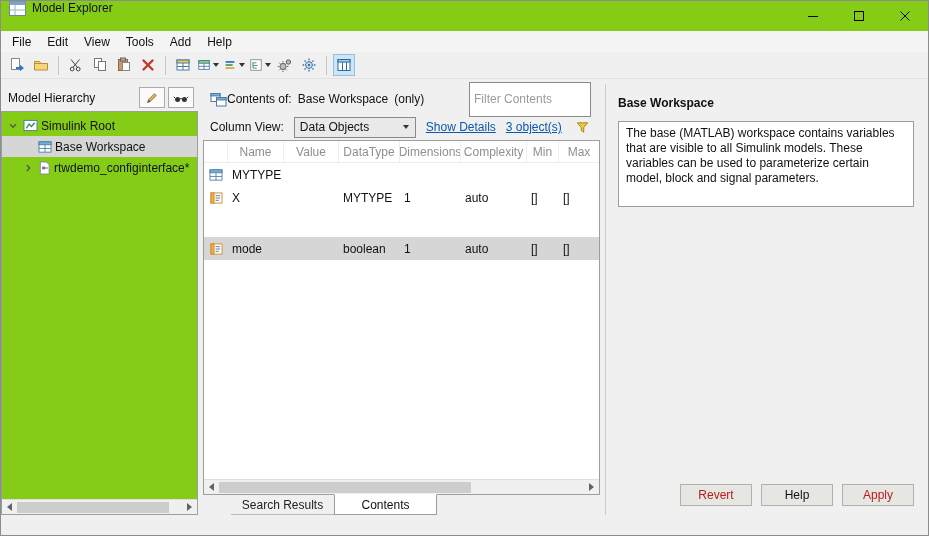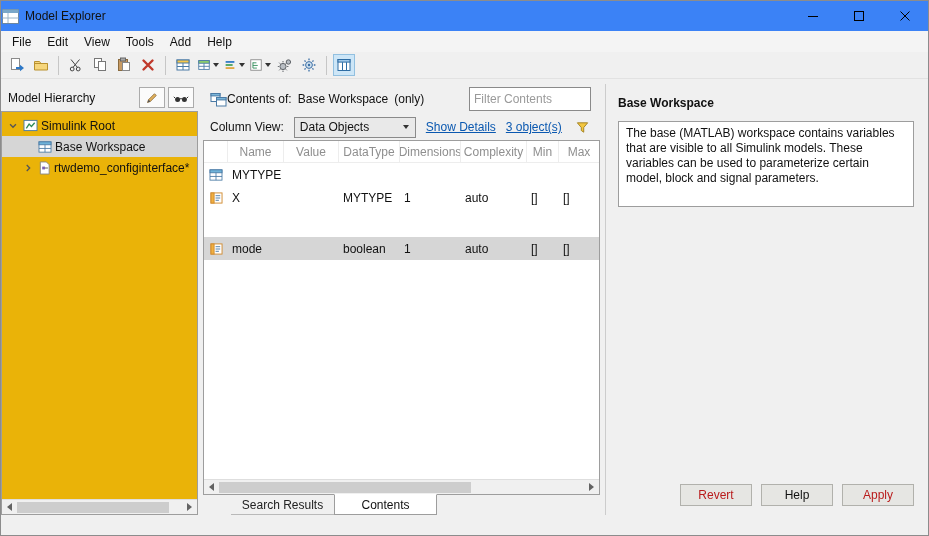--- a/index.html
+++ b/index.html
@@ -1,21 +1,21 @@
 <!DOCTYPE html>
 <html><head>
 <meta charset="utf-8">
 <style>
   * { margin:0; padding:0; box-sizing:border-box; }
   html,body { width:929px; height:536px; }
   body { font-family:"Liberation Sans", sans-serif; font-size:12px; color:#111; background:#fff; }
   .window { width:929px; height:536px; border:1px solid #8c8c8c; background:#f0f0f0; display:flex; flex-direction:column; overflow:hidden; }
 
   
-  .titlebar { height:30px; background:#3b82f6; display:flex; align-items:center; padding-left:1px; flex:0 0 auto; }
+  .titlebar { height:30px; background:#84cc16; display:flex; padding-left:8px; flex:0 0 auto; }
   .titlebar .title { margin-left:6px; }
   .win-controls { margin-left:auto; display:flex; align-self:stretch; }
   .win-btn { width:46px; display:flex; align-items:center; justify-content:center; }
 
   
   .menubar { height:21px; background:#f4f4f4; display:flex; align-items:center; padding-left:3px; flex:0 0 auto; }
   .menu-item { padding:2px 8px; }
 
   
   .toolbar { height:27px; display:flex; align-items:center; padding:0 5px; gap:2px; flex:0 0 auto; border-bottom:1px solid #e2e2e2; }
@@ -34,41 +34,41 @@
   .name-input { width:202px; }
 
   
   .main { flex:1; display:flex; padding:5px 0 20px 0; gap:5px; min-height:0; }
 
   
   .left-panel { width:197px; display:flex; flex-direction:column; min-height:0; flex:0 0 auto; }
   .lp-header { height:27px; display:flex; align-items:center; padding:0 4px 0 7px; }
   .lp-header .spacer { flex:1; }
   .lp-hbtn { width:26px; height:21px; display:flex; align-items:center; justify-content:center; border:1px solid #ababab; background:#fbfbfb; margin-left:3px; }
-  .tree-area { flex:1; border:1px solid #9d9d9d; background:#eab308; display:flex; flex-direction:column; min-height:0; }
+  .tree-area { flex:1; border:1px solid #9d9d9d; background:#84cc16; display:flex; flex-direction:column; min-height:0; }
   .tree { flex:1; padding-top:3px; overflow:hidden; }
   .tree-row { height:21px; display:flex; align-items:center; gap:3px; white-space:nowrap; }
   .tree-row .chev { width:15px; display:flex; align-items:center; justify-content:center; flex:0 0 auto; }
   .tree-row.lvl1 { padding-left:3px; }
   .tree-row.lvl2 { padding-left:18px; }
   .tree-row.sel { background:#d6d6d6; }
   .tree-label { padding-right:4px; }
 
   
   .hscroll { height:15px; background:#f0f0f0; display:flex; align-items:center; flex:0 0 auto; border-top:1px solid #dedede; }
   .sb-btn { width:15px; height:15px; display:flex; align-items:center; justify-content:center; flex:0 0 auto; }
   .tri-left { width:0; height:0; border-top:4px solid transparent; border-bottom:4px solid transparent; border-right:5px solid #636363; }
   .tri-right { width:0; height:0; border-top:4px solid transparent; border-bottom:4px solid transparent; border-left:5px solid #636363; }
   .sb-thumb { height:11px; background:#cdcdcd; flex:0 0 auto; }
   .sb-track { flex:1; }
 
   
   .center-panel { width:397px; display:flex; flex-direction:column; min-height:0; flex:0 0 auto; }
   .cp-header { height:30px; display:flex; align-items:center; padding:0 9px 0 7px; }
-  .cp-header .filter-input { margin-left:auto; width:122px; height:24px; color:#111; }
+  .cp-header .filter-input { margin-left:auto; width:122px; height:35px; color:#111; }
   .cp-header .filter-input::placeholder { color:#9a9a9a; }
   .cp-htext { display:flex; gap:6px; align-items:center; }
   .cv-row { height:26px; display:flex; align-items:center; gap:10px; padding:0 10px 0 7px; }
   .cv-combo { width:122px; background:#e9e9e9; }
   .link { color:#0a58b0; text-decoration:underline; white-space:nowrap; }
   .cv-row .funnel { margin-left:auto; }
 
   .table-area { flex:1; border:1px solid #9d9d9d; background:#fff; display:flex; flex-direction:column; min-height:0; }
   .thead { display:flex; height:22px; align-items:stretch; color:#8f8f8f; flex:0 0 auto; border-bottom:1px solid #ededed; }
   .th { display:flex; align-items:center; justify-content:center; border-right:1px solid #ededed; overflow:hidden; }

